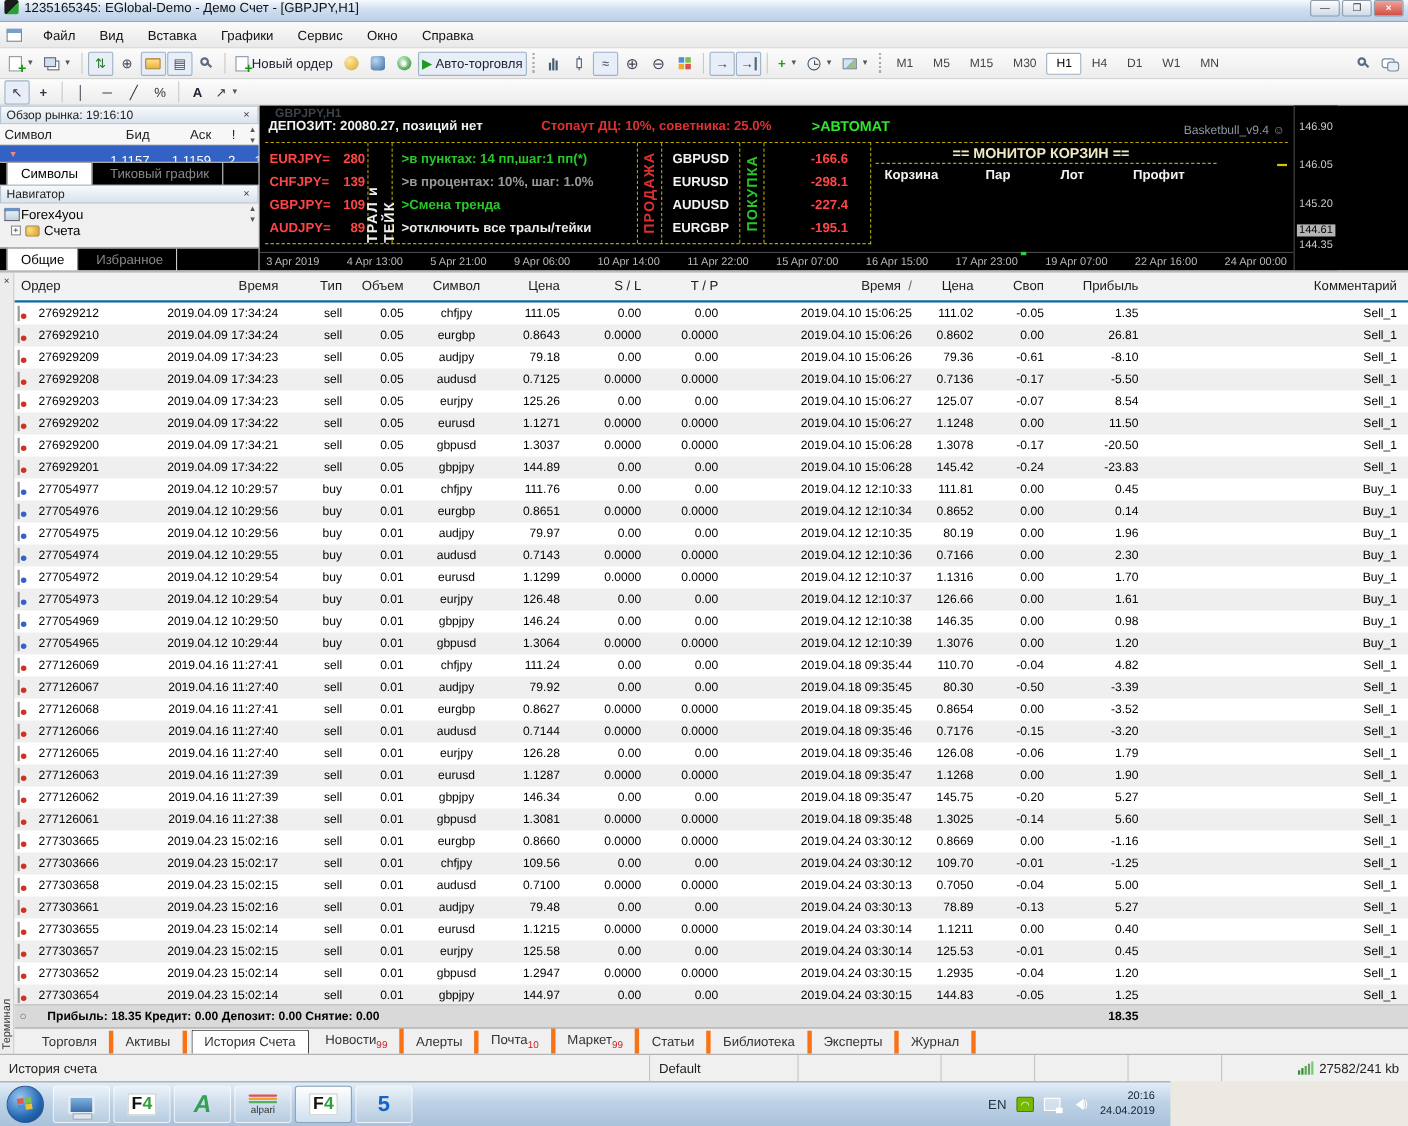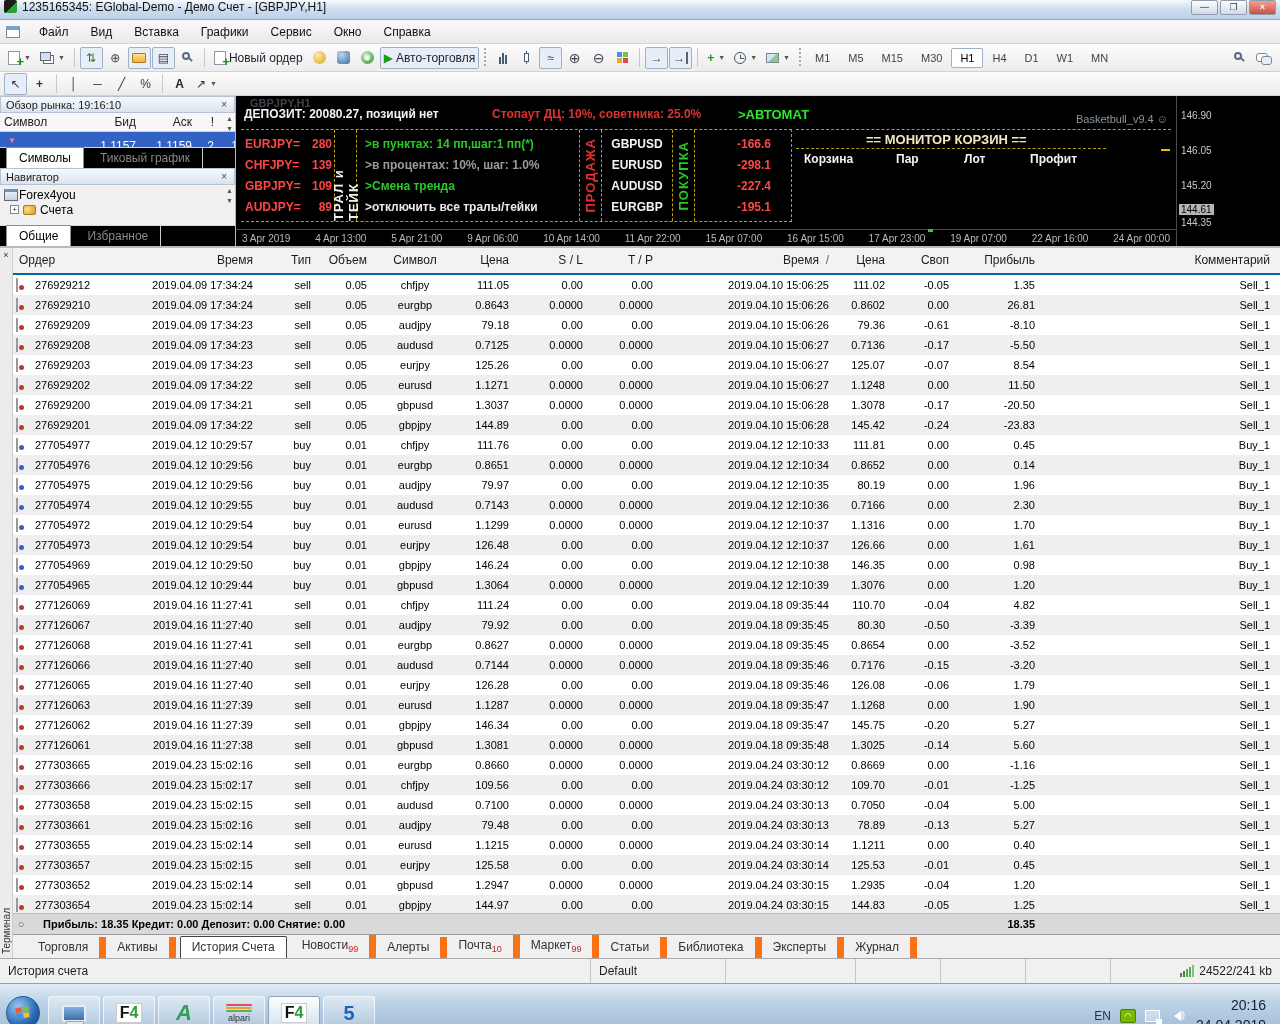--- a/index.html
+++ b/index.html
@@ -121,33 +121,33 @@
 .hrow:nth-child(even){background:#efefef}
 .cl{text-align:left;padding-left:6px}
 .cr{text-align:right;padding-right:10px}
 .cc{text-align:center}
 .doc{width:10px;height:12px;background:#fff;border:1px solid #999;margin-left:3px;position:relative}
 .doc::after{content:"";position:absolute;left:2px;bottom:1px;width:5px;height:5px;border-radius:50%;background:var(--c)}
 .hsum{height:21px;background:#d9d9d9;border-top:1px solid #bbb;font-weight:bold;font-size:11px}
 .hsum .ico{text-align:center;color:#666}
 .hsum .lbl{grid-column:2/13;padding-left:14px}
 .ttabs{height:24px;background:#f0f0f0;border-top:1px solid #9a9a9a;display:flex;align-items:flex-end;padding-left:14px}
-.ttab{padding:3px 11px 4px;color:#333;font-size:12px;border-right:7px solid #f97316;white-space:nowrap}
+.ttab{padding:3px 11px 4px;color:#333;font-size:12px;border-right:4px solid #f97316;white-space:nowrap}
 .ttab.active{background:#fff;border:1px solid #444;border-bottom:none;font-weight:normal;margin:0 4px;border-radius:2px 2px 0 0}
 .badge{color:#cc2222;font-size:9px;vertical-align:sub}
 
 .statusbar{position:absolute;top:958px;left:0;width:1280px;height:25px;background:#f0f0f0;border-top:1px solid #ababab;display:flex;align-items:center;font-size:12px;color:#222}
 .sb-left{flex:1;padding-left:8px}
 .sb-cell{border-left:1px solid #c6c6c6;height:100%;display:flex;align-items:center;padding:0 8px}
 .sb-default{width:135px}.sb-e1{width:130px}.sb-e{width:85px}
 .sb-right{width:170px;justify-content:flex-end;gap:5px}
 .ic-conn{display:flex;align-items:flex-end;gap:1px;height:12px}
 .ic-conn i{width:2px;display:block}
 
-.taskbar{position:absolute;top:983px;left:0;width:1280px;height:41px;background:linear-gradient(#e3edf6,#bdd2e6 45%,#a9c2da);border-top:1px solid #89a2bb;display:flex;align-items:flex-start;padding:12px 4px}
+.taskbar{position:absolute;top:983px;left:0;width:1064px;height:41px;background:linear-gradient(#e3edf6,#bdd2e6 45%,#a9c2da);border-top:1px solid #89a2bb;display:flex;align-items:center;padding:12px 4px}
 .start-orb{width:34px;height:34px;border-radius:50%;background:radial-gradient(circle at 35% 30%,#9cc6ee,#2468b4 60%,#123f72);border:1px solid #2a5a92;margin:0 8px 0 2px;display:flex;align-items:center;justify-content:center}
 .orb-flag{width:14px;height:12px;display:grid;grid-template-columns:6px 6px;grid-template-rows:5px 5px;gap:1px;transform:rotate(-8deg)}
 .orb-flag b:nth-child(1){background:#e45b49}.orb-flag b:nth-child(2){background:#7dc24b}
 .orb-flag b:nth-child(3){background:#4a90d9}.orb-flag b:nth-child(4){background:#f0c030}
 .task-app{width:52px;height:34px;border:1px solid rgba(255,255,255,.65);border-radius:3px;background:linear-gradient(rgba(255,255,255,.42),rgba(255,255,255,.12));margin-right:3px;display:flex;align-items:center;justify-content:center}
 .task-app.active{background:linear-gradient(#fdfefe,#cfe0ef);border-color:#8ba3bb}
 .ta-display{width:24px;height:17px;border:2px solid #e7edf3;background:linear-gradient(#7fb2e0,#3d6ea8);border-radius:2px;position:relative}
 .ta-display::after{content:"";position:absolute;left:2px;bottom:-7px;width:16px;height:4px;background:#dfe6ee;border:1px solid #9aa8b8}
 .ta-fxg{font-weight:bold;font-size:16px;color:#111;background:#fff;border:1px solid #ccc;padding:1px 3px;line-height:1}
 .ta-fxg span{color:#2e9e3a}
@@ -157,21 +157,21 @@
 .ta-alpari i:nth-child(1){background:#e05050}.ta-alpari i:nth-child(2){background:#f0a030}.ta-alpari i:nth-child(3){background:#58b058}
 .ta-alpari b{font-size:9px;color:#333;font-weight:normal}
 .ta-mt5{font-weight:bold;font-size:20px;color:#1565c0}
 .tray{margin-left:auto;display:flex;align-items:center;gap:9px;padding-right:6px}
 .lang{font-size:12px;color:#234}
 .tr-nv{width:16px;height:14px;background:#76b900;border-radius:2px;border:1px solid #4e7d00;display:flex;align-items:center;justify-content:center;color:#fff;font-size:9px}
 .tr-net{width:15px;height:12px;border:1px solid #fff;background:rgba(255,255,255,.35);position:relative}
 .tr-net::after{content:"";position:absolute;right:-3px;bottom:-3px;width:6px;height:5px;background:#fff}
 .tr-spk{width:0;height:0;border:5px solid transparent;border-right:7px solid #fff;position:relative;margin-right:6px}
 .tr-spk::after{content:"))";position:absolute;left:6px;top:-6px;color:#fff;font-size:9px;letter-spacing:-1px}
-.clock{text-align:right;font-size:14px;color:#123;line-height:1.4;padding-right:4px}
+.clock{text-align:right;font-size:10px;color:#123;line-height:1.4;padding-right:4px}
 </style>
 </head>
 <body>
 
 <div class="titlebar">
   <span class="app-icon"></span>
   <span class="title-text">1235165345: EGlobal-Demo - Демо Счет - [GBPJPY,H1]</span>
   <span class="win-controls">
     <span class="win-btn">—</span>
     <span class="win-btn">❐</span>
@@ -1062,21 +1062,21 @@
   <span class="sb-cell sb-e"></span>
   <span class="sb-cell sb-e"></span>
   <span class="sb-cell sb-right">
     <span class="ic-conn">
       <i style="height:4px;background:#3a8a3a"></i>
         <i style="height:6px;background:#3a8a3a"></i>
         <i style="height:8px;background:#58a858"></i>
         <i style="height:10px;background:#58a858"></i>
         <i style="height:12px;background:#78c878"></i>
     </span>
-    <span>24522/241 kb</span>
+    <span>27582/241 kb</span>
   </span>
 </div>
 
 <div class="taskbar">
   <div class="start-orb">
       <span class="orb-flag">
         <b></b>
         <b></b>
         <b></b>
         <b></b>

